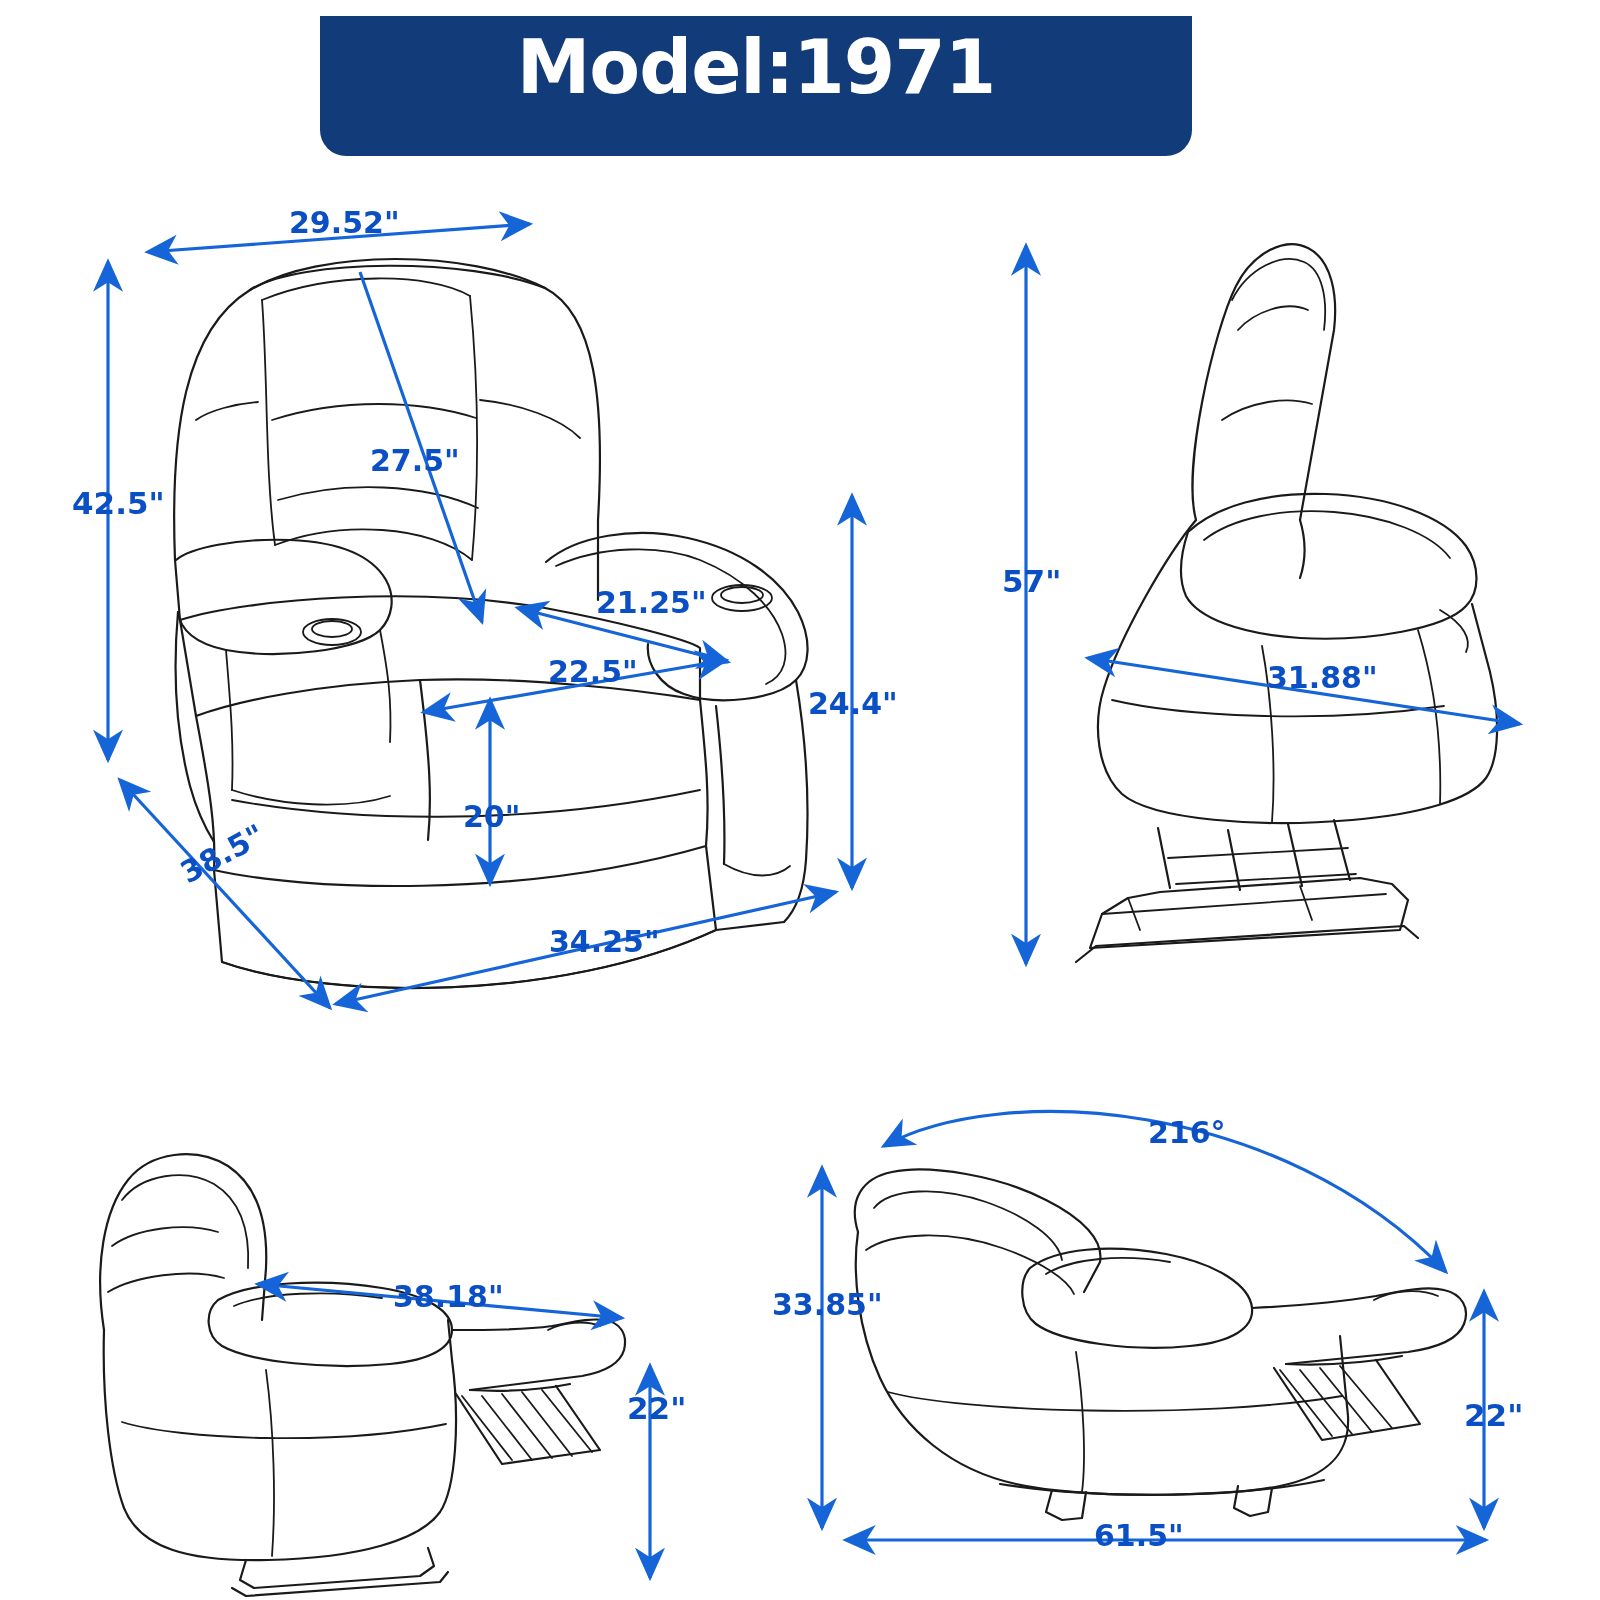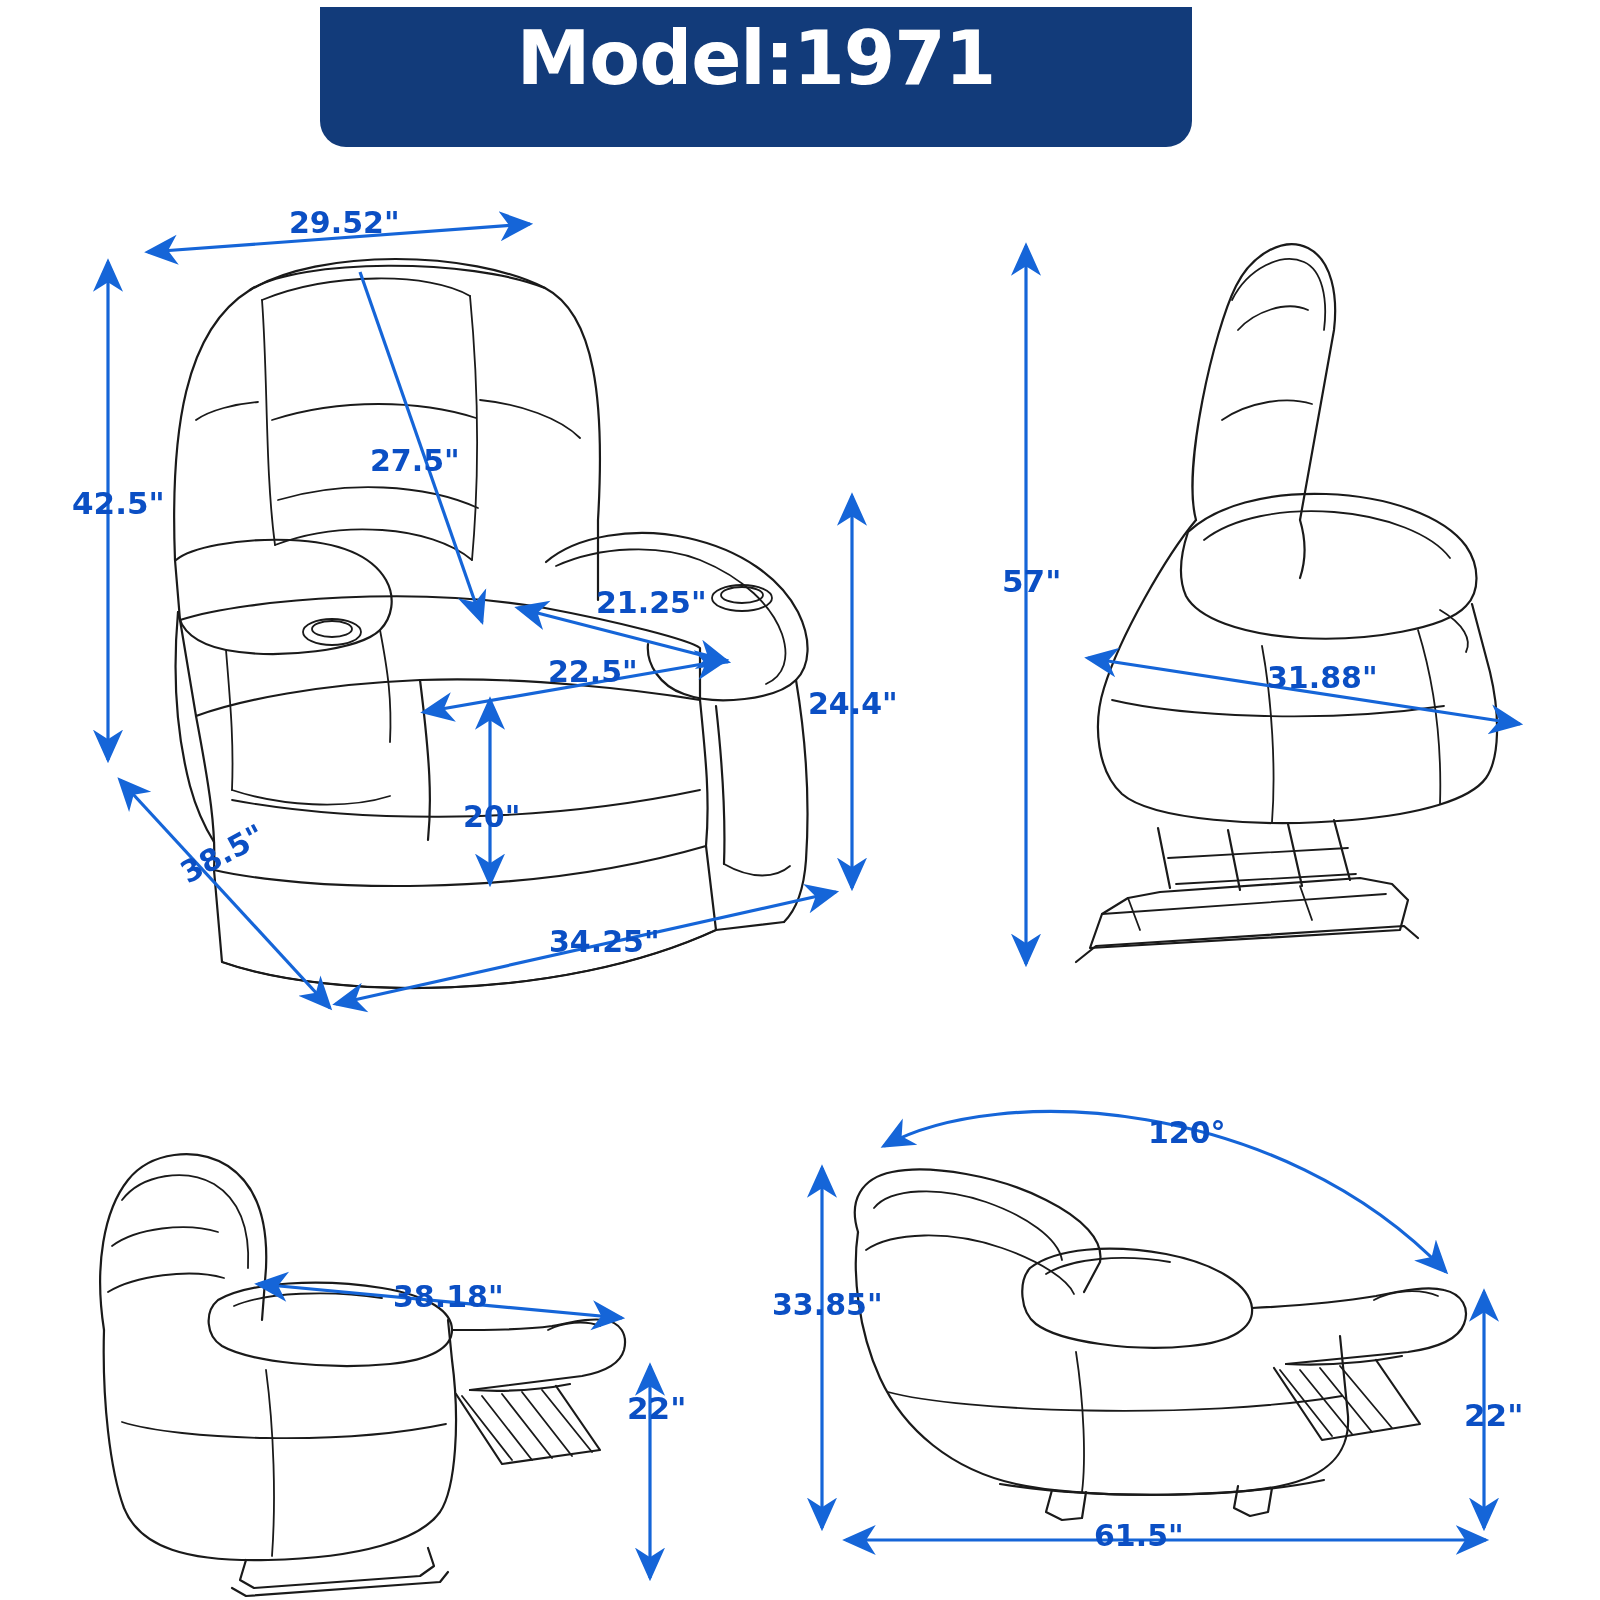--- a/index.html
+++ b/index.html
@@ -17,21 +17,21 @@
   #root {
     position: absolute;
     left: 0; top: 0;
     width: 1600px;
     height: 1600px;
   }
   
   .title-banner {
     position: absolute;
     left: 320px;
-    top: 7px;
+    top: 16px;
     width: 872px;
     height: 140px;
     background: #123b7a;
     border-bottom-left-radius: 26px;
     border-bottom-right-radius: 26px;
     display: flex;
     align-items: flex-start;
     justify-content: center;
   }
   .title-banner .title-text {
@@ -307,18 +307,18 @@
   <div class="dim-label lbl-244">24.4"</div>
   <div class="dim-label lbl-385">38.5"</div>
   <div class="dim-label lbl-3425">34.25"</div>
 
   <div class="dim-label lbl-57">57"</div>
   <div class="dim-label lbl-3188">31.88"</div>
 
   <div class="dim-label lbl-3818">38.18"</div>
   <div class="dim-label lbl-22a">22"</div>
 
-  <div class="dim-label lbl-155">120°</div>
+  <div class="dim-label lbl-155">216°</div>
   <div class="dim-label lbl-3385">33.85"</div>
   <div class="dim-label lbl-22b">22"</div>
   <div class="dim-label lbl-615">61.5"</div>
 
 </div>
 
 </body></html>

